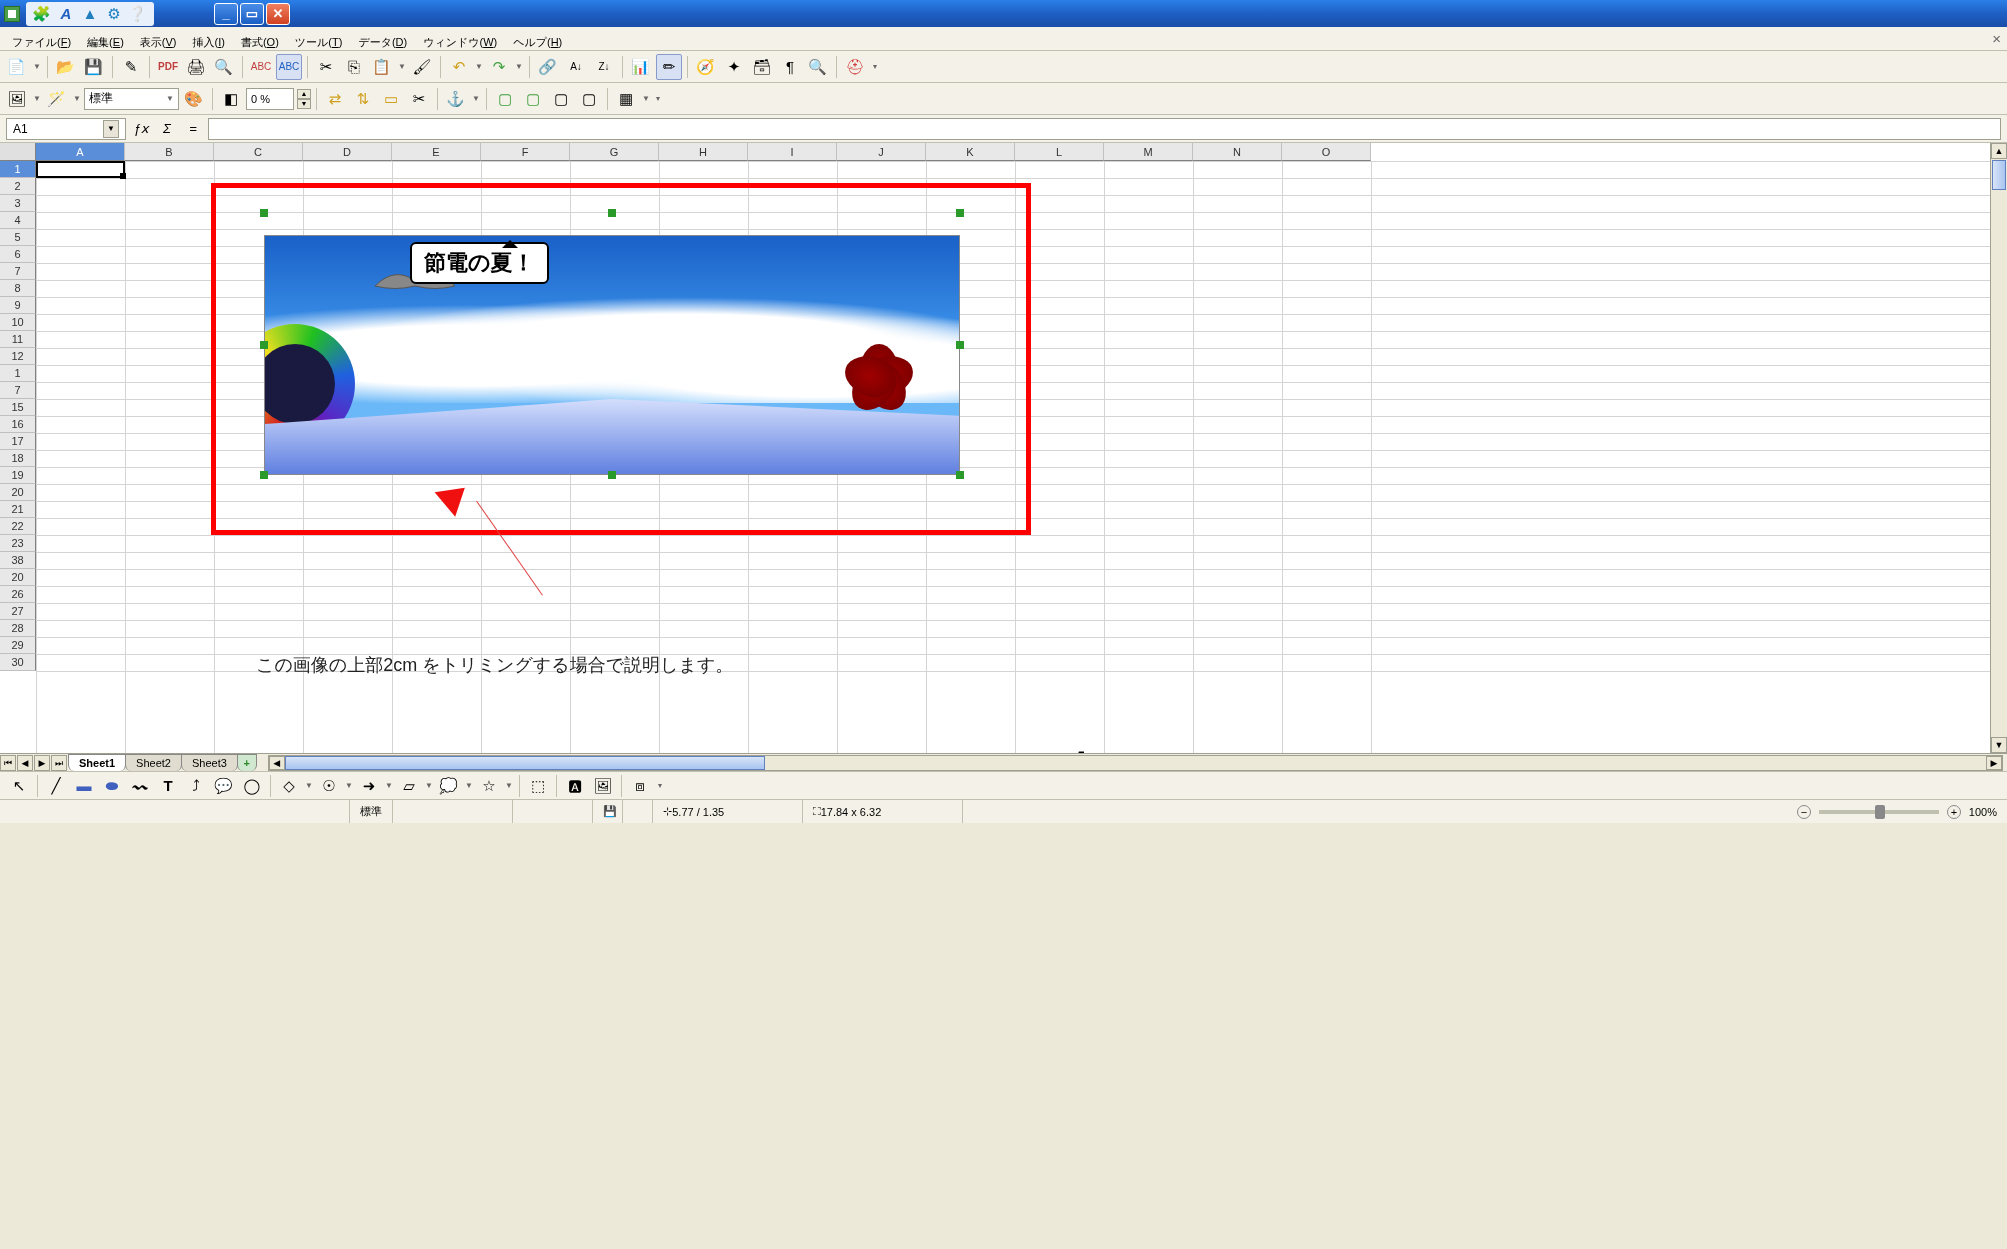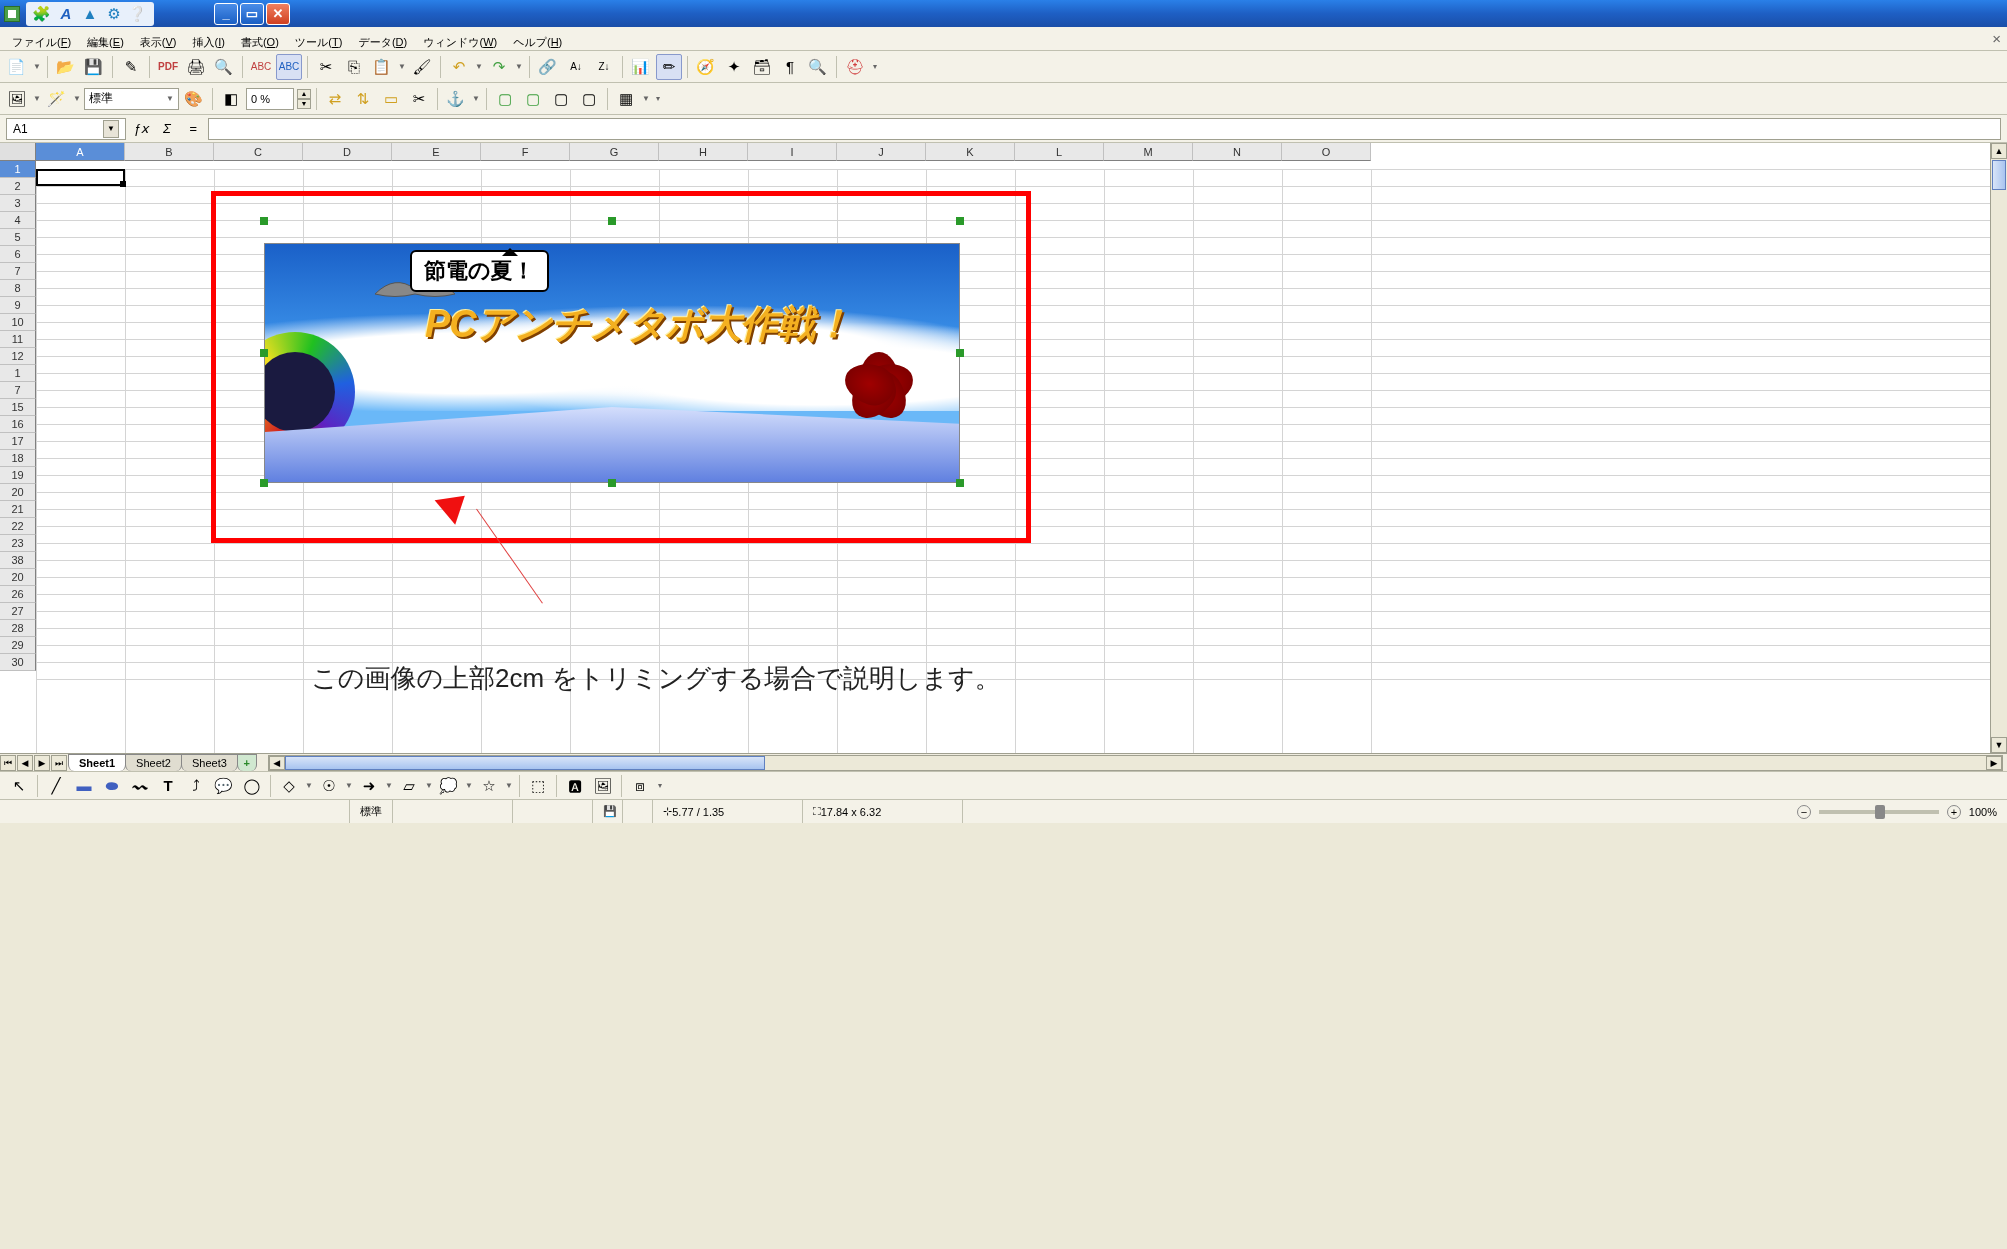--- a/index.html
+++ b/index.html
@@ -45,21 +45,21 @@
 
 
 .sheet-container { position:relative; background:#fff; overflow:hidden; }
 .colheads { display:flex; position:absolute; left:36px; top:0; height:18px; }
 .colhead { width:89px; height:18px; background:#e8e8e8; border-right:1px solid #c0c0c0; border-bottom:1px solid #808080; text-align:center; font-size:11px; line-height:18px; color:#333; }
 .colhead.sel { background:#5a8ed8; color:#fff; }
 .rowheads { position:absolute; top:18px; left:0; width:36px; }
 .rowhead { width:36px; height:17px; background:#e8e8e8; border-bottom:1px solid #c0c0c0; border-right:1px solid #808080; text-align:center; font-size:11px; line-height:17px; color:#333; }
 .rowhead.sel { background:#5a8ed8; color:#fff; }
 .corner { position:absolute; left:0; top:0; width:36px; height:18px; background:#e0e0e0; border-right:1px solid #808080; border-bottom:1px solid #808080; }
-.grid { position:absolute; left:36px; top:18px; right:0; bottom:0;margin-top:8px; }
+.grid { position:absolute; left:36px; top:18px; right:0; bottom:0; }
 .cell-cursor { position:absolute; border:2px solid #000; pointer-events:none; }
 .cell-handle { position:absolute; width:6px; height:6px; background:#000; right:-3px; bottom:-3px; }
 
 
 .gridlines-v div { position:absolute; top:0; bottom:0; width:1px; background:#d4d4d4; }
 .gridlines-h div { position:absolute; left:0; right:0; height:1px; background:#d4d4d4; }
 
 
 .redbox { border:5px solid #ff0000; background:transparent; }
 .selhandle { width:8px; height:8px; background:#2a9a2a; position:absolute; }
@@ -70,21 +70,21 @@
 .banner .rainbow { position:absolute; left:-30px; bottom:30px; width:120px; height:120px; border-radius:50%; background:conic-gradient(from 200deg,#d02020,#f0a020,#f0e020,#20c020,#2060e0,#6020c0,#d02020); }
 .banner .rainbow::after { content:""; position:absolute; inset:20px; border-radius:50%; background:#1a1a40; }
 .banner .flower { position:absolute; right:10px; bottom:40px; width:90px; height:80px; }
 .banner .petal { position:absolute; width:40px; height:50px; background:radial-gradient(#a00000,#700000); border-radius:50% 50% 50% 50%/60% 60% 40% 40%; }
 .banner .bird { position:absolute; left:100px; top:20px; width:100px; height:60px; }
 .banner .speech { position:absolute; left:145px; top:6px; background:#fff; border:2px solid #000; border-radius:6px; padding:4px 12px; font-size:22px; font-weight:bold; }
 .banner .speech::after { content:""; position:absolute; left:90px; top:-12px; border:8px solid transparent; border-bottom-color:#000; }
 .banner .maintext { position:absolute; left:160px; top:55px; font-size:38px; font-weight:bold; font-style:italic; color:#f4b020; text-shadow:2px 2px 0 #804000,-1px -1px 0 #fff0a0; letter-spacing:-1px; }
 .arrow-red { width:0; height:0; border:16px solid transparent; border-left:26px solid #f01010; }
 .line-red { width:1px; background:#e04040; transform-origin:top; }
-.caption-text { font-size:26px; color:#222; text-align:center; }
+.caption-text { font-size:18px; color:#222; }
 
 
 .tabstrip { height:18px; background:#f0ede0; display:flex; align-items:center; border-top:1px solid #a0a090; }
 .navbtn { width:16px; height:16px; border:1px solid #a0a090; background:#ece9d8; font-size:9px; text-align:center; line-height:14px; margin-right:1px; }
 .tab { height:17px; padding:0 10px; background:#e0ddd0; border:1px solid #888; border-bottom:none; border-radius:0 0 6px 6px; font-size:11px; line-height:16px; margin-right:-1px; }
 .tab.active { background:#fff; font-weight:bold; }
 .tab.add { background:#d0e8d0; width:20px; padding:0; text-align:center; color:#2a8a2a; font-weight:bold; }
 .hscroll { flex:1; height:16px; background:#ece9d8; margin:0 4px; position:relative; border:1px solid #a0a090; display:flex; }
 .hscroll .thumb { background:linear-gradient(to bottom,#d8e4f8,#a8c4f0); border:1px solid #6080c0; height:14px; }
 .hscroll .arrow { width:16px; height:14px; background:#ece9d8; border:1px solid #a0a090; text-align:center; font-size:9px; line-height:12px; }
@@ -349,21 +349,20 @@
           <div class="petal" style="transform:rotate(144deg) translateY(-10px);"></div>
           <div class="petal" style="transform:rotate(216deg) translateY(-10px);"></div>
           <div class="petal" style="transform:rotate(288deg) translateY(-10px);"></div>
         </div>
         <div class="bird">
           <svg viewBox="0 0 100 60">
               <path d="M10 30 Q30 10 50 25 Q70 10 90 30 Q70 35 50 30 Q30 35 10 30" fill="#888" stroke="#555"></path>
             </svg>
         </div>
         <div class="speech"><span>節電の夏！</span></div>
-        <div class="maintext">PCアンチメタボ大作戦！</div>
       </div>
 
       <div class="selhandle" style="left:-4px; top:-4px;"></div>
       <div class="selhandle" style="left:344px; top:-4px;"></div>
       <div class="selhandle" style="right:-4px; top:-4px;"></div>
       <div class="selhandle" style="left:-4px; top:128px;"></div>
       <div class="selhandle" style="right:-4px; top:128px;"></div>
       <div class="selhandle" style="left:-4px; bottom:-4px;"></div>
       <div class="selhandle" style="left:344px; bottom:-4px;"></div>
       <div class="selhandle" style="right:-4px; bottom:-4px;"></div>

